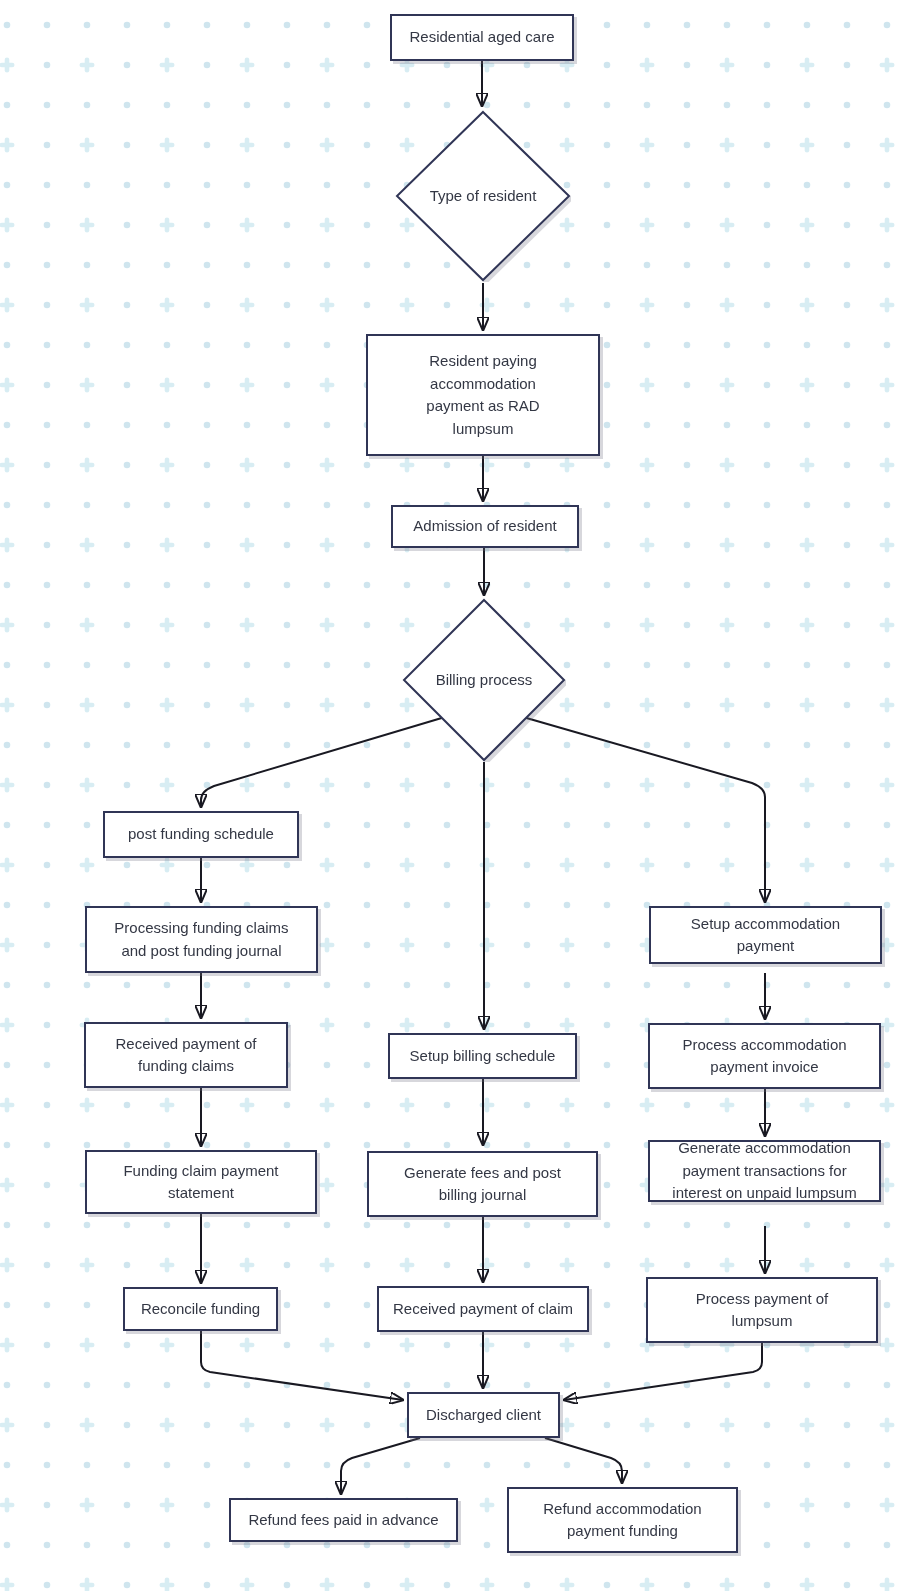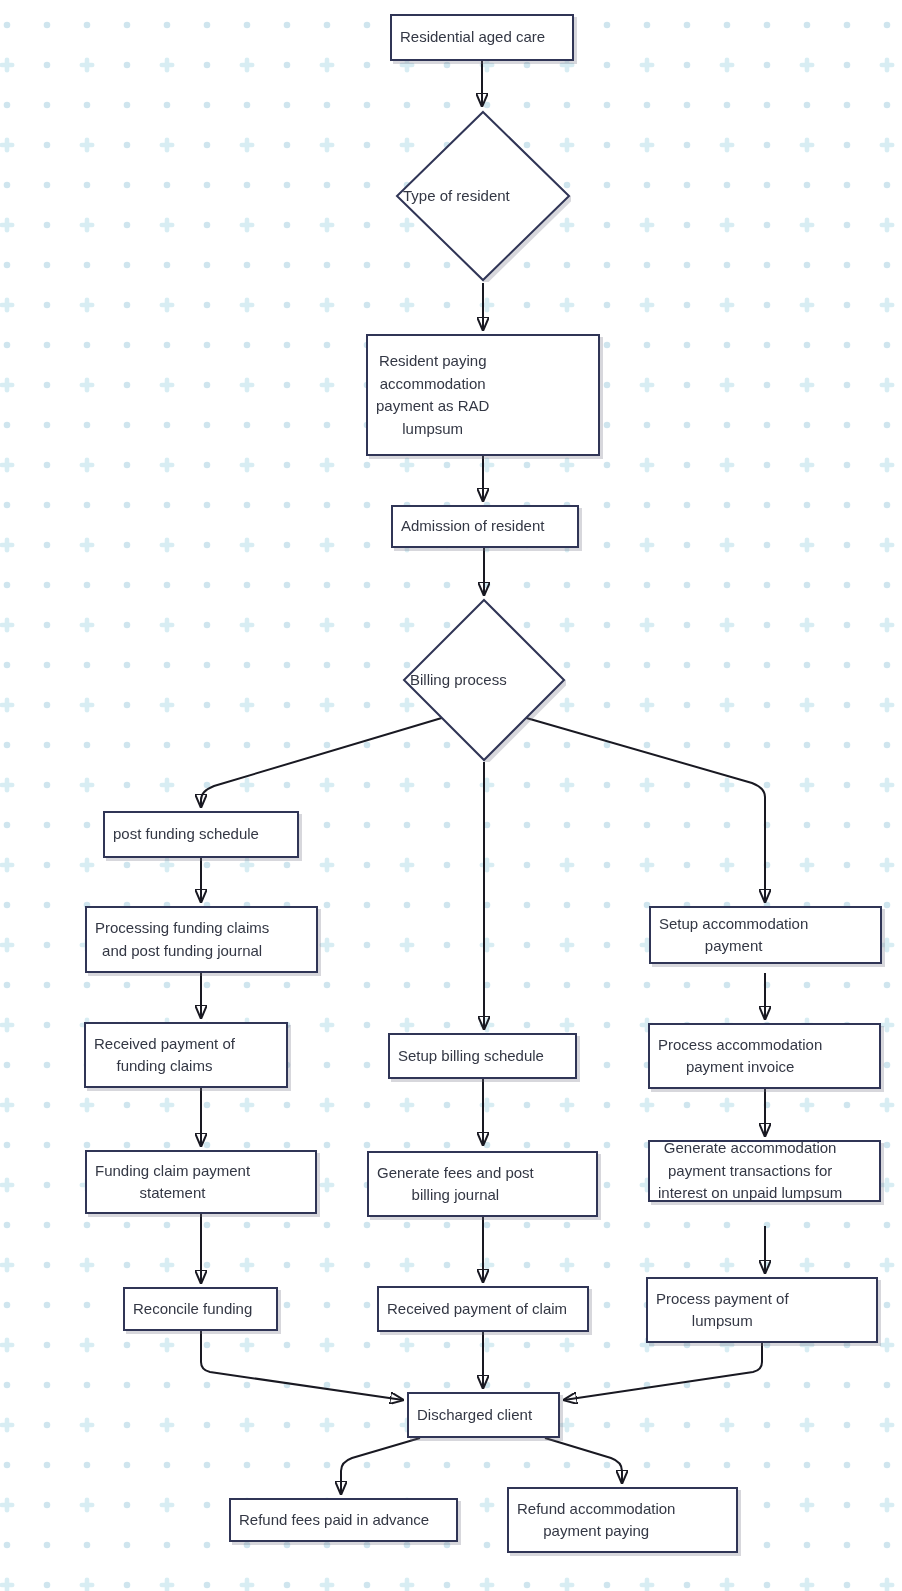--- a/index.html
+++ b/index.html
@@ -6,21 +6,21 @@
   .canvas{
     position:relative;
     width:902px;height:1591px;
     overflow:hidden;
     background:#ffffff;
     font-family:"Liberation Sans","DejaVu Sans",sans-serif;
   }
   .bg, .edges{position:absolute;left:0;top:0;}
   .node{
     position:absolute;
-    display:flex;align-items:center;justify-content:flex-start;
+    display:flex;align-items:center;justify-content:center;
     text-align:center;
     color:#333744;
     font-size:15px;
   }
   .rect{
     background:#ffffff;
     border:2px solid #303556;
     box-shadow:3px 3px 0 rgba(110,110,128,0.28);
     box-sizing:border-box;
   }
@@ -182,16 +182,16 @@
   <div class="node rect" style="left:407px;top:1392px;width:153px;height:46px">
     <span class="label">Discharged client</span>
   </div>
 
   <div class="node rect" style="left:229px;top:1498px;width:229px;height:44px">
     <span class="label">Refund fees paid in advance</span>
   </div>
 
   <div class="node rect" style="left:507px;top:1487px;width:231px;height:66px">
     <span class="label">Refund accommodation
-payment paying</span>
+payment funding</span>
   </div>
 
 </div>
 
 </body></html>

